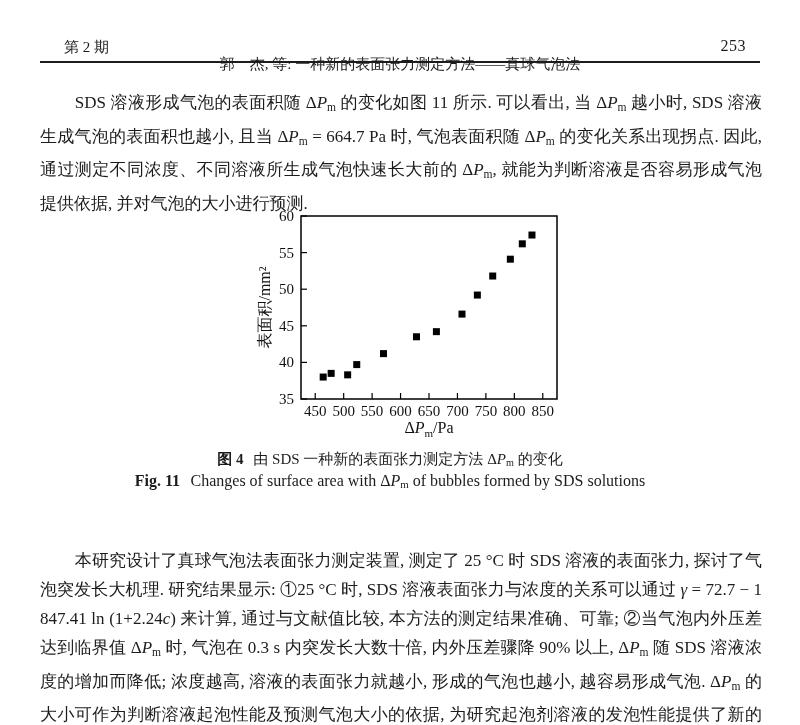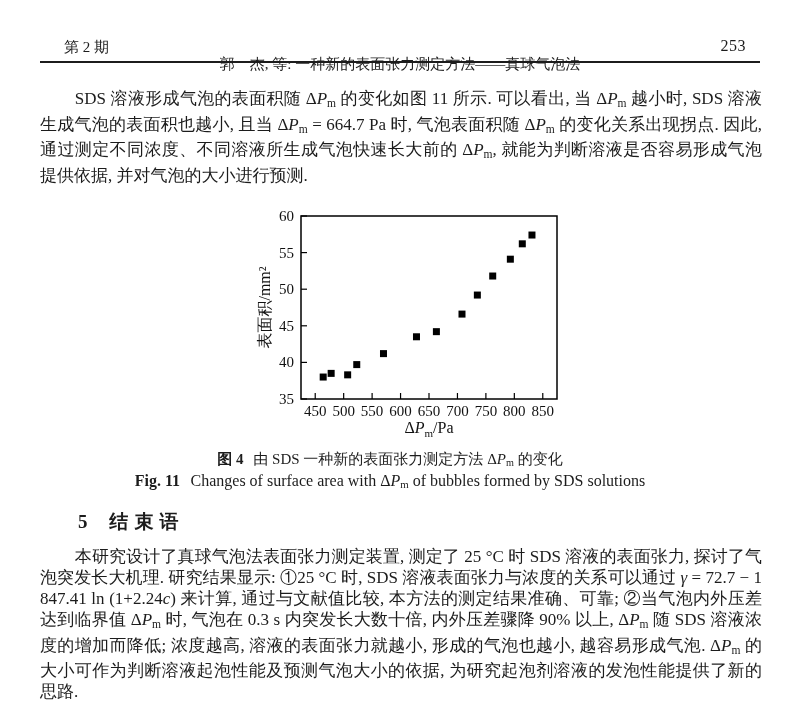--- a/index.html
+++ b/index.html
@@ -13,21 +13,21 @@
   .header{
     position:absolute;left:40px;top:37px;width:720px;height:24px;
     border-bottom:2px solid #1c1c1c;font-size:15px;
   }
   .header .issue{position:absolute;left:24px;top:1px;}
   .header .rtitle{position:absolute;left:0;top:1px;width:100%;text-align:center;margin-top:17px;}
   .header .pageno{position:absolute;right:14px;top:0;font-size:16px;letter-spacing:0.5px;}
   
   .para{
     position:absolute;left:40px;width:722px;
-    font-size:17px;line-height:21px;text-align:justify;text-justify:inter-ideograph;
+    font-size:17px;line-height:29px;text-align:justify;text-justify:inter-ideograph;
   }
   .para.p1{top:88px;}
   .para.p2{top:546px;}
   .para{text-indent:2.05em;}
   
   .s-i{font-style:italic;}
   .s-capb{font-weight:bold;margin-right:0.65em;}
   .s-sub{font-size:68%;vertical-align:-0.22em;font-style:normal;}
   
   .chart-wrap{position:absolute;left:255px;top:206px;width:315px;height:235px;}
@@ -99,19 +99,16 @@
         <rect x="263.7977777777778" y="34.315999999999974" width="7" height="7" fill="#000000"></rect>
         <rect x="273.4688888888889" y="25.53200000000001" width="7" height="7" fill="#000000"></rect>
         <text x="174" y="227" text-anchor="middle" font-size="16" fill="#111" style="font-family: &quot;Liberation Serif&quot;, &quot;DejaVu Serif&quot;, serif;"><tspan>Δ</tspan><tspan font-style="italic">P</tspan><tspan dy="4" font-size="11">m</tspan><tspan dy="-4">/Pa</tspan></text>
         <text x="15" y="101.5" text-anchor="middle" font-size="16" fill="#111" transform="rotate(-90 15 101.5)" style="font-family: &quot;Liberation Serif&quot;, &quot;DejaVu Serif&quot;, serif;">表面积/mm²</text>
       </svg>
   </div>
 
   <div class="cap cap-zh"><span class="s-capb">图 4</span><span>由 SDS 一种新的表面张力测定方法 </span><span>Δ</span><span class="s-i">P</span><span class="s-sub">m</span><span> 的变化</span></div>
   <div class="cap cap-en"><span class="s-capb">Fig. 11</span><span>Changes of surface area with </span><span>Δ</span><span class="s-i">P</span><span class="s-sub">m</span><span> of bubbles formed by SDS solutions</span></div>
 
-  <div class="heading">
-    <span class="num">5</span><span class="ttl">结束语</span>
-  </div>
 
   <div class="para p2"><span>本研究设计了真球气泡法表面张力测定装置, 测定了 25 °C 时 SDS 溶液的表面张力, 探讨了气泡突发长大机理. 研究结果显示: ①25 °C 时, SDS 溶液表面张力与浓度的关系可以通过 </span><span class="s-i">γ</span><span> = 72.7 − 1 847.41 ln (1+2.24</span><span class="s-i">c</span><span>) 来计算, 通过与文献值比较, 本方法的测定结果准确、可靠; ②当气泡内外压差达到临界值 </span><span>Δ</span><span class="s-i">P</span><span class="s-sub">m</span><span> 时, 气泡在 0.3 s 内突发长大数十倍, 内外压差骤降 90% 以上, </span><span>Δ</span><span class="s-i">P</span><span class="s-sub">m</span><span> 随 SDS 溶液浓度的增加而降低; 浓度越高, 溶液的表面张力就越小, 形成的气泡也越小, 越容易形成气泡. </span><span>Δ</span><span class="s-i">P</span><span class="s-sub">m</span><span> 的大小可作为判断溶液起泡性能及预测气泡大小的依据, 为研究起泡剂溶液的发泡性能提供了新的思路.</span></div>
 
 </div>
 
 </body></html>

